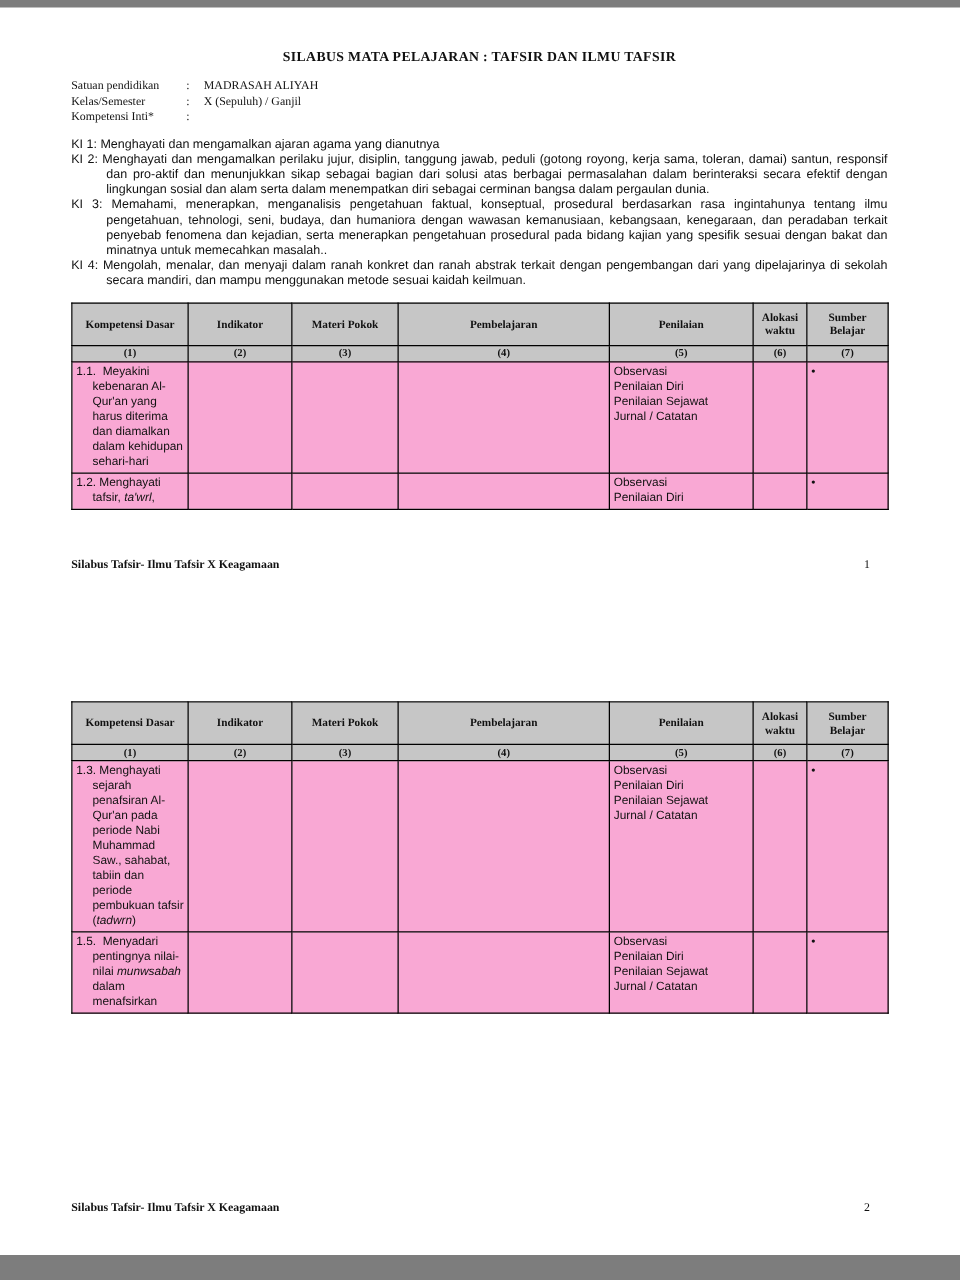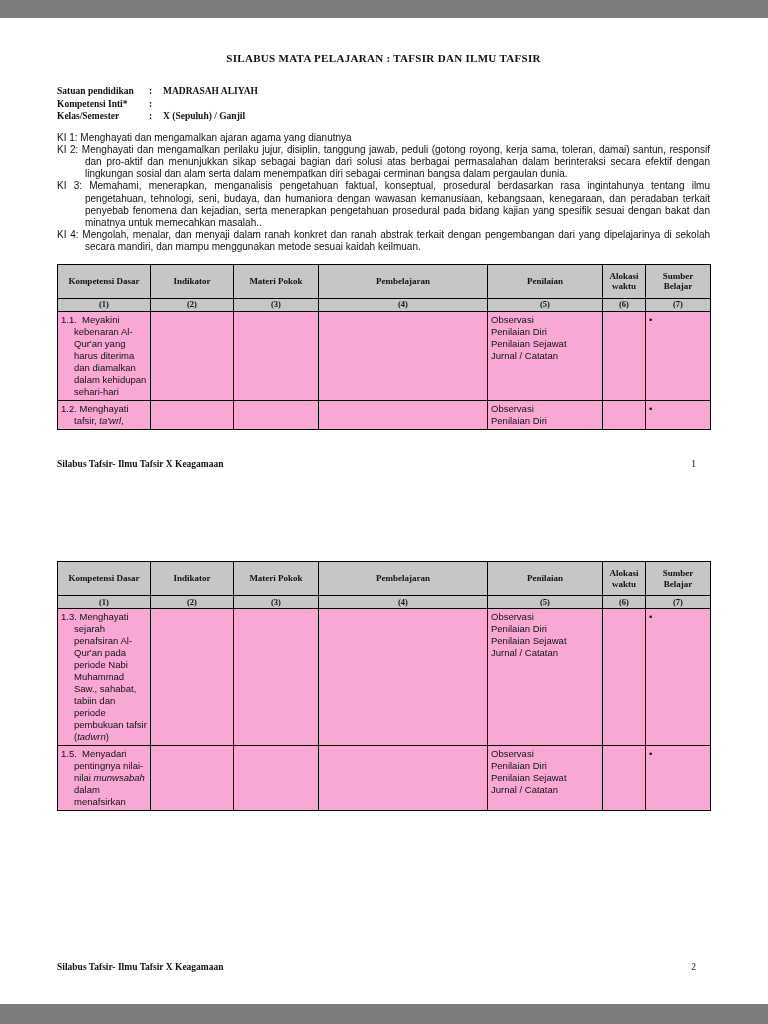--- a/index.html
+++ b/index.html
@@ -10,35 +10,35 @@
     position: relative;
     overflow: hidden;
     color: #111;
   }
   .page {
     position: absolute;
     left: 0;
     width: 768px;
     background: #ffffff;
   }
-  #page1 { top: 18px; height: 552px; padding: 34px 58px 0 57px; }
+  #page1 { top: 6px; height: 552px; padding: 34px 58px 0 57px; }
   #page2 { top: 522px; height: 482px; padding: 39px 58px 0 57px; }
 
   .title {
     text-align: center;
     font-family: "Liberation Serif", serif;
     font-weight: bold;
     font-size: 11px;
     letter-spacing: 0.3px;
     white-space: nowrap;
   }
   .meta {
-    margin-top: 21px;
-    font-family: "Liberation Serif", serif;
-    font-weight: bold;
+    margin-top: 11px;
+    font-family: "Liberation Serif", serif;
+    font-weight: normal;
     font-size: 9.5px;
     line-height: 12.5px;
   }
   .meta .ml { display: inline-block; width: 92px; }
   .meta .mc { display: inline-block; width: 14px; }
 
   .ki {
     margin-top: 9px;
     font-size: 10px;
     line-height: 12.2px;
@@ -107,24 +107,24 @@
 
   <div class="page" id="page1">
 
     <div class="title">SILABUS MATA PELAJARAN :  TAFSIR DAN ILMU TAFSIR</div>
 
     <div class="meta">
       <div class="meta-row">
         <span class="ml">Satuan pendidikan</span><span class="mc">:</span><span class="mv">MADRASAH ALIYAH</span>
       </div>
       <div class="meta-row">
-        <span class="ml">Kompetensi Inti*</span><span class="mc">:</span><span class="mv"></span>
+        <span class="ml">Kelas/Semester</span><span class="mc">:</span><span class="mv">X (Sepuluh) / Ganjil</span>
       </div>
       <div class="meta-row">
-        <span class="ml">Kelas/Semester</span><span class="mc">:</span><span class="mv">X (Sepuluh) / Ganjil</span>
+        <span class="ml">Kompetensi Inti*</span><span class="mc">:</span><span class="mv"></span>
       </div>
     </div>
 
     <div class="ki">
       <p>KI 1: Menghayati dan mengamalkan ajaran agama yang dianutnya</p>
       <p>KI 2: Menghayati dan mengamalkan perilaku jujur, disiplin, tanggung jawab, peduli (gotong royong, kerja sama, toleran, damai) santun, responsif dan pro-aktif dan menunjukkan sikap sebagai bagian dari solusi atas berbagai permasalahan dalam berinteraksi secara efektif dengan lingkungan sosial dan alam serta dalam menempatkan diri sebagai cerminan bangsa dalam pergaulan dunia.</p>
       <p>KI 3: Memahami, menerapkan, menganalisis pengetahuan faktual, konseptual, prosedural berdasarkan rasa ingintahunya tentang ilmu pengetahuan, tehnologi, seni, budaya, dan humaniora dengan wawasan kemanusiaan, kebangsaan, kenegaraan, dan peradaban terkait penyebab fenomena dan kejadian, serta menerapkan pengetahuan prosedural pada bidang kajian yang spesifik sesuai dengan bakat dan minatnya untuk memecahkan masalah..</p>
       <p>KI 4: Mengolah, menalar, dan menyaji dalam ranah konkret dan ranah abstrak terkait dengan pengembangan dari yang dipelajarinya di sekolah secara mandiri, dan mampu menggunakan metode sesuai kaidah keilmuan.</p>
     </div>
 

